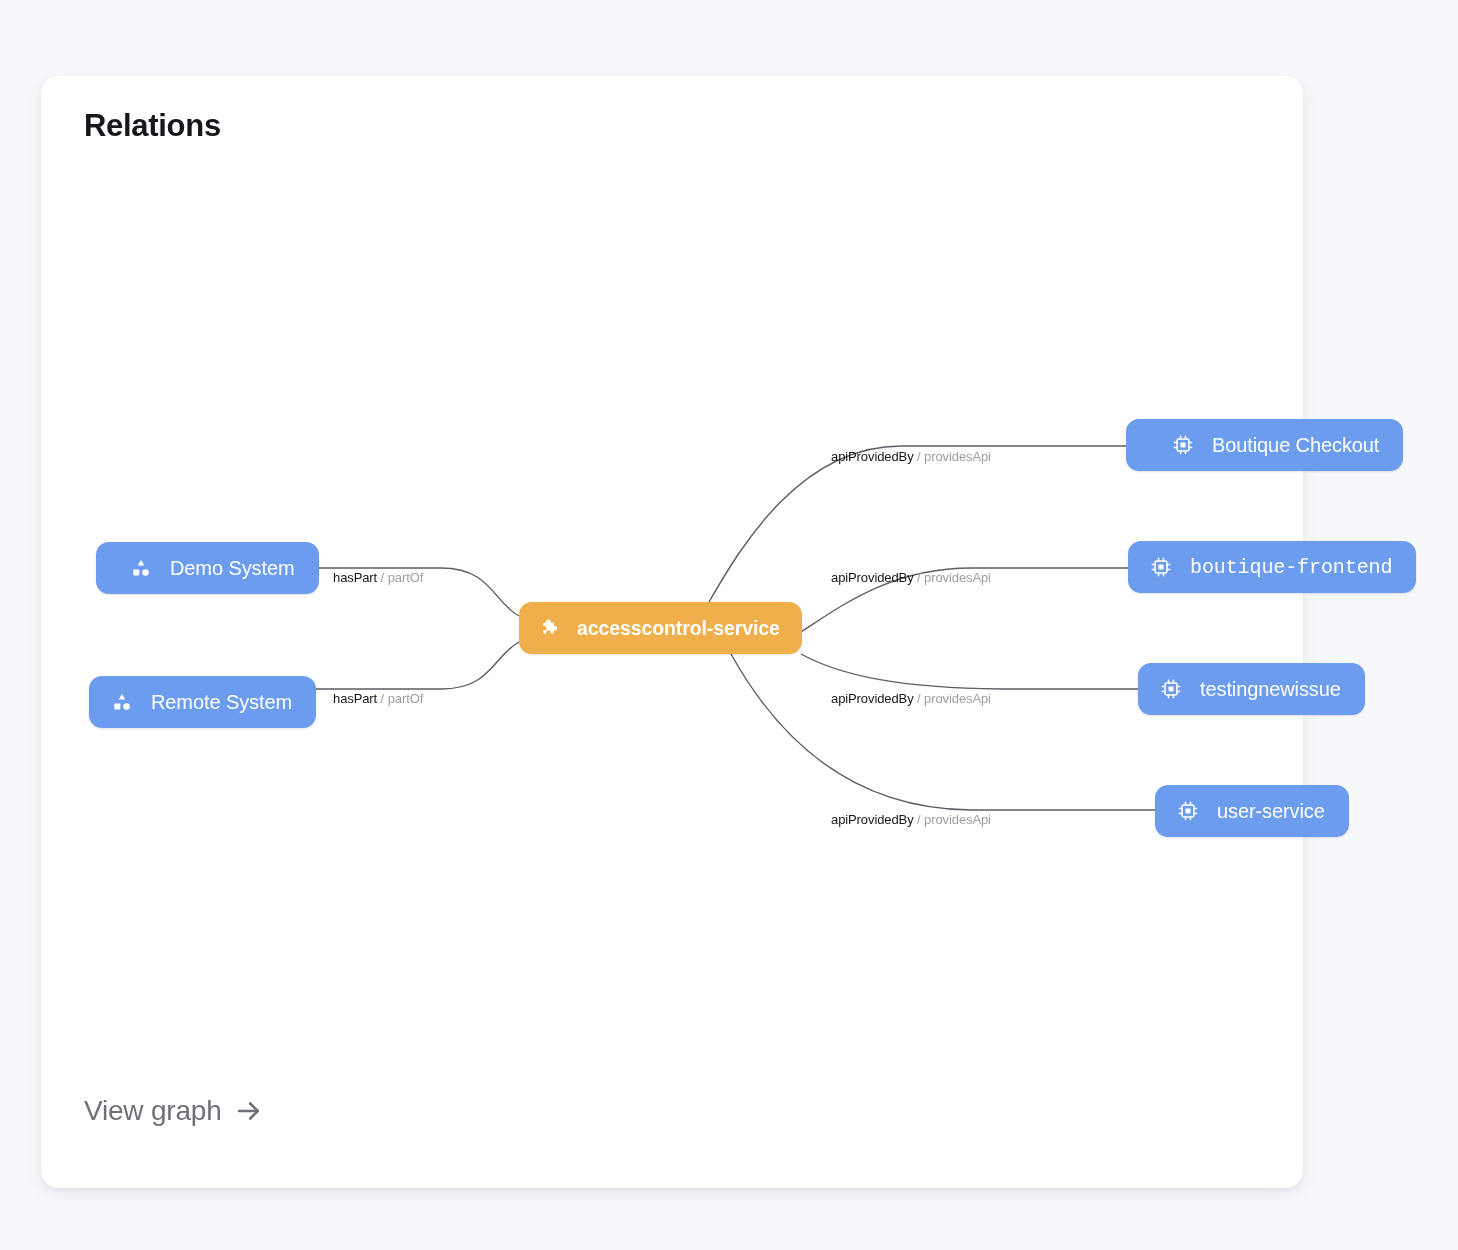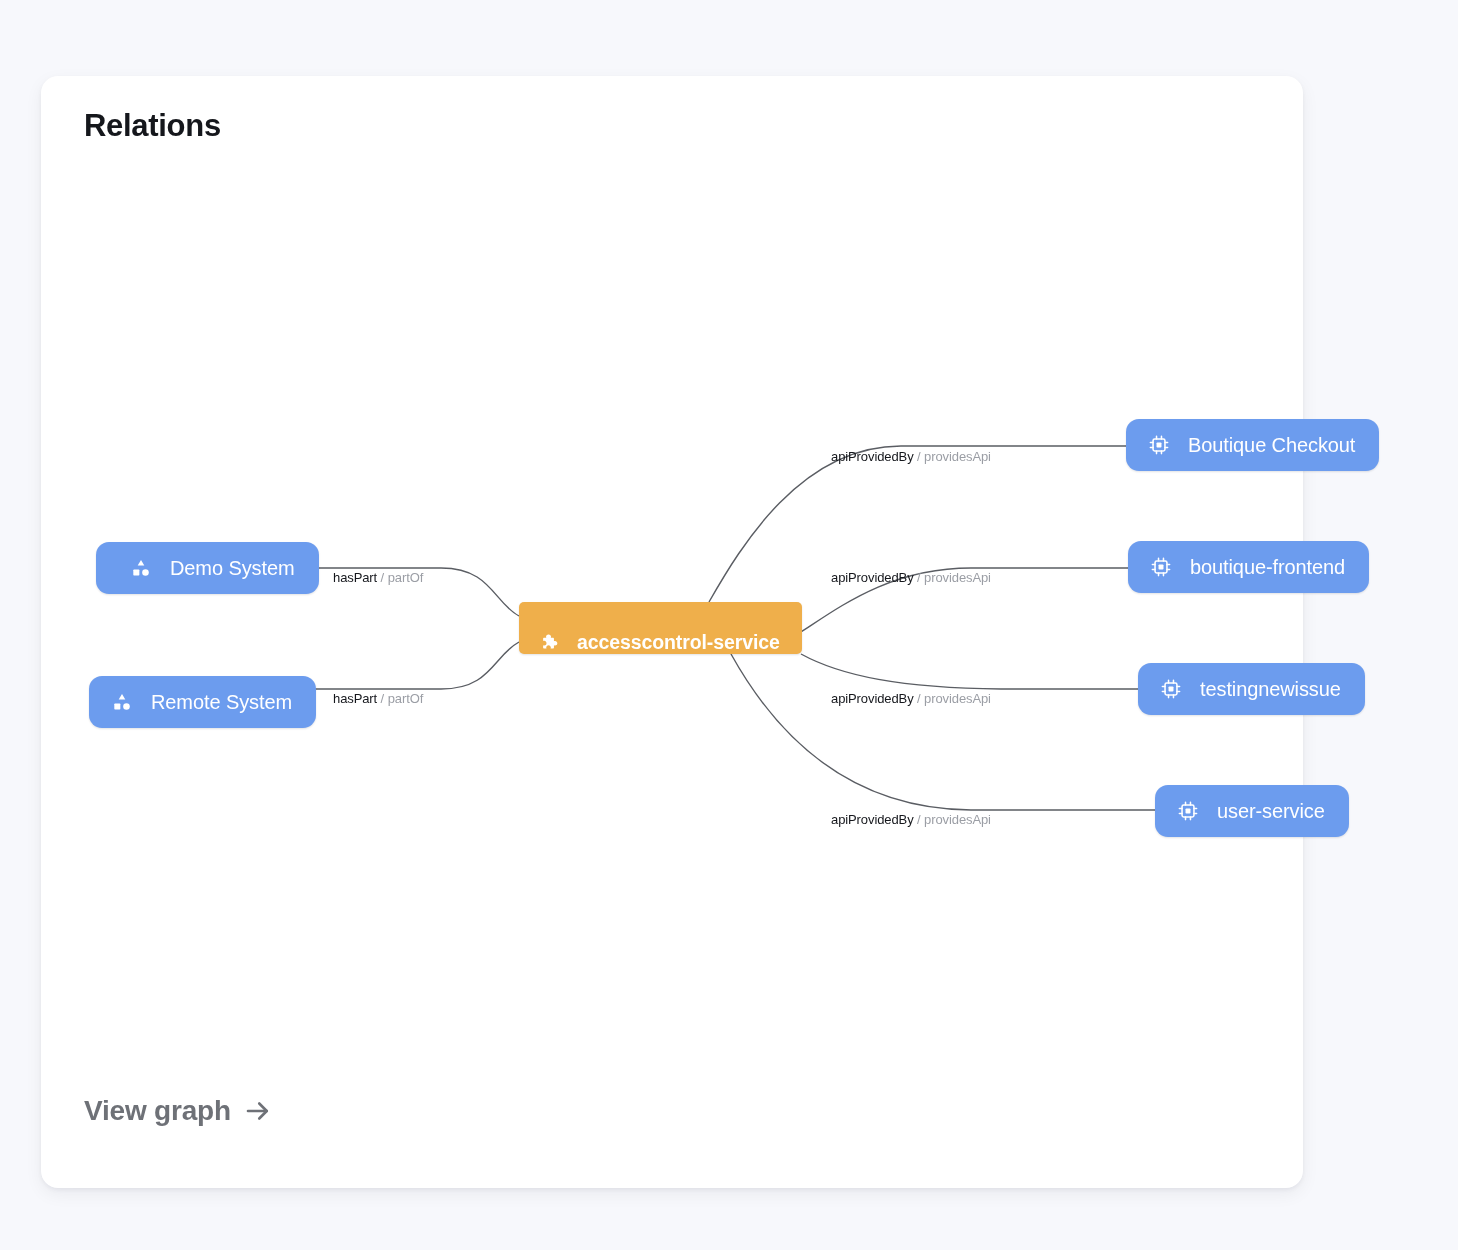--- a/index.html
+++ b/index.html
@@ -71,23 +71,22 @@
     white-space: nowrap;
     cursor: pointer;
   }
   .node-blue {
     background: #6c9cee;
     box-shadow: 0 1px 2px rgba(16,24,40,0.12);
   }
   .node-orange {
     background: #efaf4b;
     height: 52px;
-    border-radius: 5px;
+    border-radius: 13px;
     box-shadow: 0 1px 2px rgba(16,24,40,0.12);
-    align-items: flex-end;
   }
   .node-icon {
     width: 22px;
     height: 22px;
     flex: 0 0 22px;
     margin-left: 22px;
     display: flex;
     align-items: center;
     justify-content: center;
   }
@@ -106,22 +105,22 @@
     margin-right: 22px;
   }
   .node-orange .node-icon {
     margin-left: 20px;
   }
 
   
   #node-demo-system      { left: 55px;   top: 466px; padding-left: 12px; }
   #node-remote-system    { left: 48px;   top: 586px; margin-top: 14px; }
   #node-accesscontrol    { left: 478px;  top: 526px; }
-  #node-boutique-checkout{ left: 1085px; top: 343px; }
-  #node-boutique-frontend{ left: 1087px; top: 465px; }
+  #node-boutique-checkout{ left: 1085px; top: 343px; padding-left: 24px; }
+  #node-boutique-frontend{ left: 1087px; top: 465px; font-family: Liberation Mono, monospace; }
   #node-testingnewissue  { left: 1097px; top: 587px; }
   #node-user-service     { left: 1114px; top: 709px; }
 
   
   .edge-label {
     position: absolute;
     font-size: 13px;
     letter-spacing: -0.1px;
     white-space: nowrap;
     color: #15171c;
@@ -143,21 +142,21 @@
 
   
   .view-graph {
     position: absolute;
     left: 43px;
     top: 1019px;
     display: flex;
     align-items: center;
     gap: 12px;
     font-size: 28px;
-    font-weight: 700;
+    font-weight: 400;
     color: #6e7177;
     letter-spacing: -0.2px;
     cursor: pointer;
     text-decoration: none;
   }
   .view-graph .arrow-icon {
     display: inline-flex;
     align-items: center;
   }
 </style>

